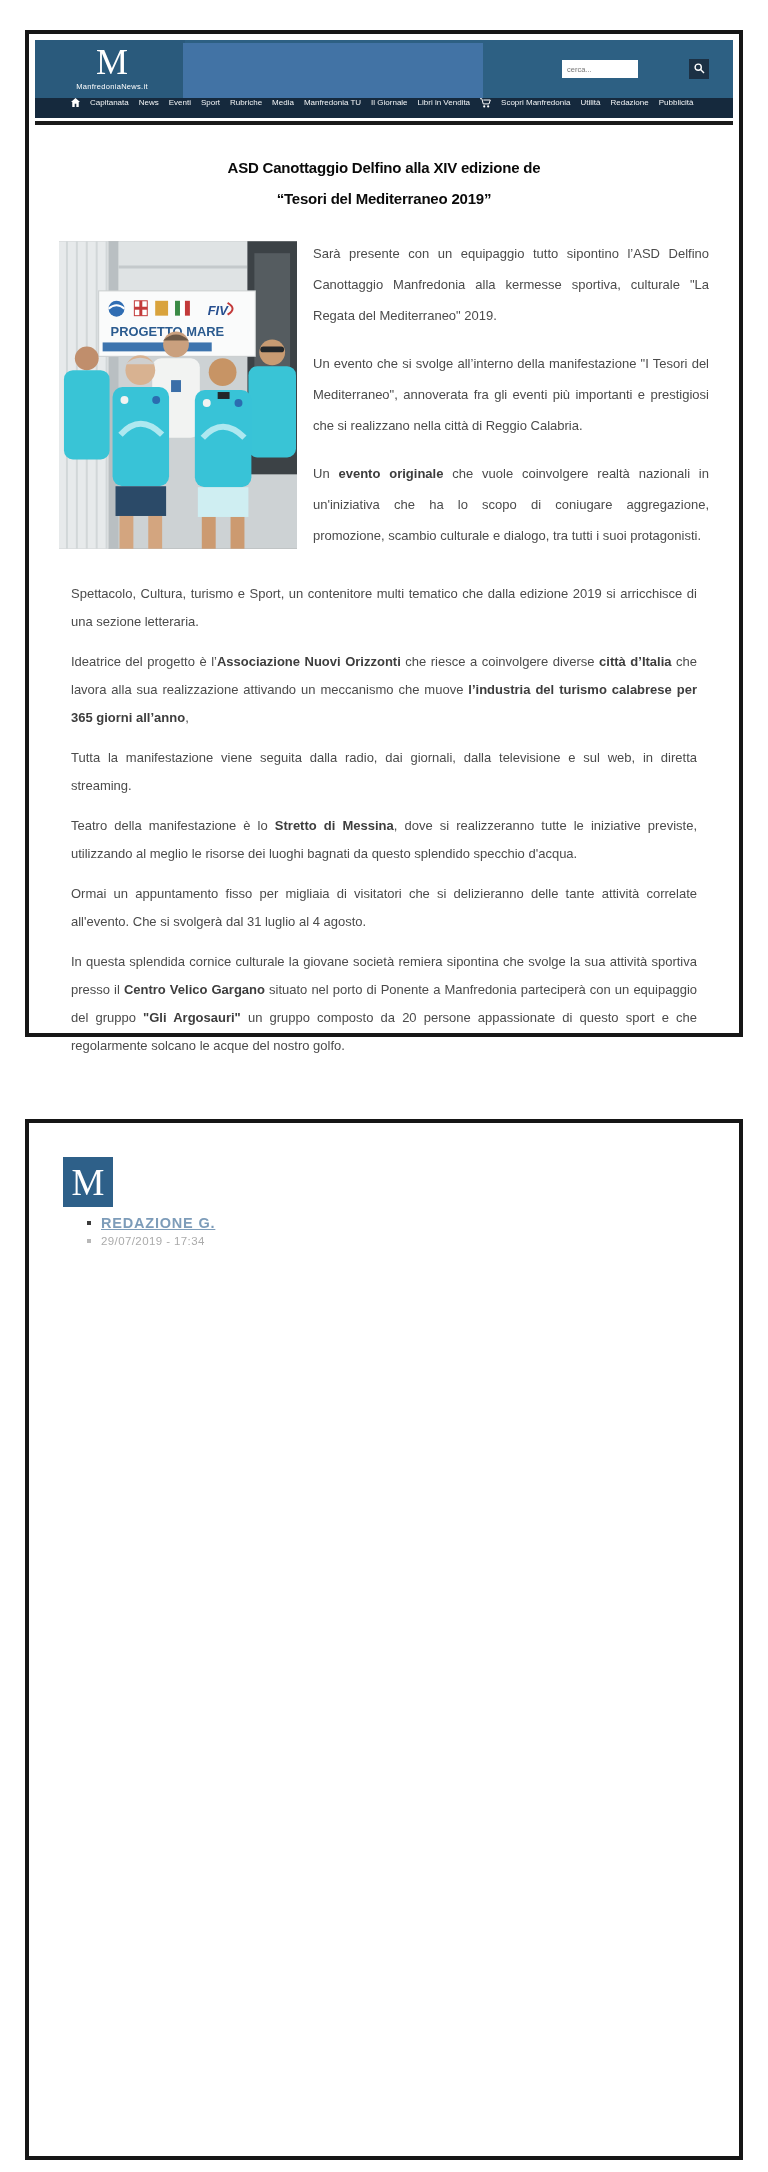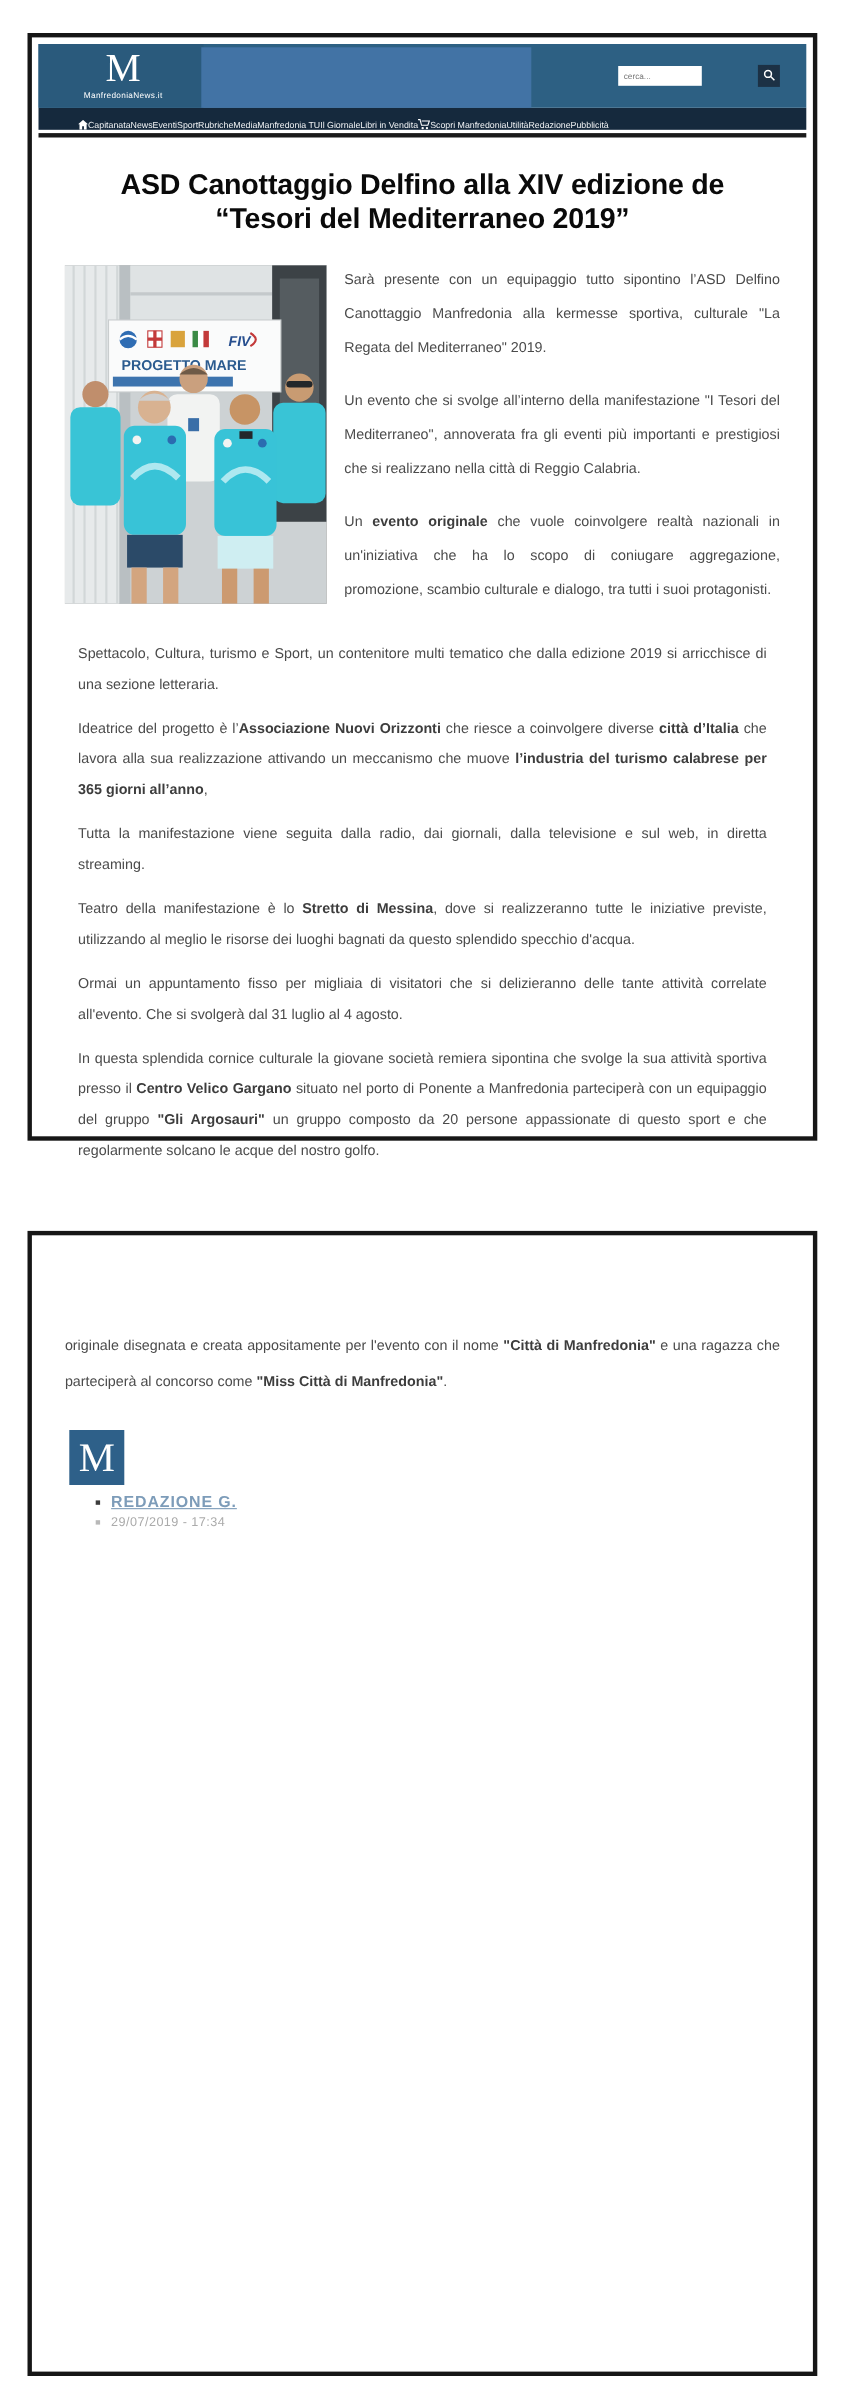--- a/index.html
+++ b/index.html
@@ -26,31 +26,31 @@
     width:76px;height:18px;border:none;background:#fff;font-size:7.5px;color:#8a8a8a;
     padding:0 5px;outline:none;font-family:"Liberation Sans",sans-serif;box-sizing:border-box;
   }
   .search button{
     width:20px;height:20px;margin-left:3px;border:none;background:#1c3145;
     display:flex;align-items:center;justify-content:center;cursor:pointer;padding:0;
   }
 
   
   .navbar{
-    height:20px;background:#15293d;display:flex;align-items:flex-end;
-    padding-left:36px;white-space:nowrap;
+    height:20px;background:#15293d;display:flex;align-items:flex-start;
+    padding-left:36px;gap:10px;white-space:nowrap;
   }
   .nav-item{font-size:8px;color:#f2f4f6;cursor:pointer;}
   .nav-icon{display:flex;align-items:center;}
   .chrome-split{height:4px;background:#1a1a1a;margin-top:3px;}
 
   
   .article{padding:0 24px;}
   .headline{
-    text-align:center;font-size:26px;line-height:31px;font-weight:bold;color:#0a0a0a;
+    text-align:center;font-size:15px;line-height:31px;font-weight:bold;color:#0a0a0a;
     margin:27px 0 30px 0;letter-spacing:-0.2px;
   }
   .article-body{font-size:13px;color:#4b4b4b;text-align:justify;}
   .article-body b{font-weight:bold;color:#3d3d3d;}
   .photo{
     float:left;width:238px;height:308px;margin:3px 16px 8px 0;background:#a3a3a3;overflow:hidden;
   }
   p.lead{line-height:31px;margin:0 0 17px 0;padding-left:23px;}
   p.lead:first-of-type{margin-top:-6px;}
   p.full{line-height:28px;margin:12px;}
@@ -212,21 +212,20 @@
       <p class="full"><span>Ideatrice del progetto è l’</span><b>Associazione Nuovi Orizzonti</b><span> che riesce a coinvolgere diverse </span><b>città d’Italia</b><span> che lavora alla sua realizzazione attivando un meccanismo che muove </span><b>l’industria del turismo calabrese per 365 giorni all’anno</b><span>,</span></p>
       <p class="full"><span>Tutta la manifestazione viene seguita dalla radio, dai giornali, dalla televisione e sul web, in diretta streaming.</span></p>
       <p class="full"><span>Teatro della manifestazione è lo </span><b>Stretto di Messina</b><span>, dove si realizzeranno tutte le iniziative previste, utilizzando al meglio le risorse dei luoghi bagnati da questo splendido specchio d'acqua.</span></p>
       <p class="full"><span>Ormai un appuntamento fisso per migliaia di visitatori che si delizieranno delle tante attività correlate all'evento. Che si svolgerà dal 31 luglio al 4 agosto.</span></p>
       <p class="full"><span>In questa splendida cornice culturale la giovane società remiera sipontina che svolge la sua attività sportiva presso il </span><b>Centro Velico Gargano</b><span> situato nel porto di Ponente a Manfredonia parteciperà con un equipaggio del gruppo </span><b>"Gli Argosauri"</b><span> un gruppo composto da 20 persone appassionate di questo sport e che regolarmente solcano le acque del nostro golfo.</span></p>
     </div>
   </div>
 </div>
 
 <div class="panel panel2">
-  <p class="p2-paragraph"><span>originale disegnata e creata appositamente per l'evento con il nome </span><b>"Città di Manfredonia"</b><span> e una ragazza che parteciperà al concorso come </span><b>"Miss Città di Manfredonia"</b><span>.</span></p>
 
   <div class="author-logo">
     <span>M</span>
   </div>
 
   <div class="byline">
     <div class="byline-row">
       <span class="bullet dark"></span>
       <a class="author-link">REDAZIONE G.</a>
     </div>

